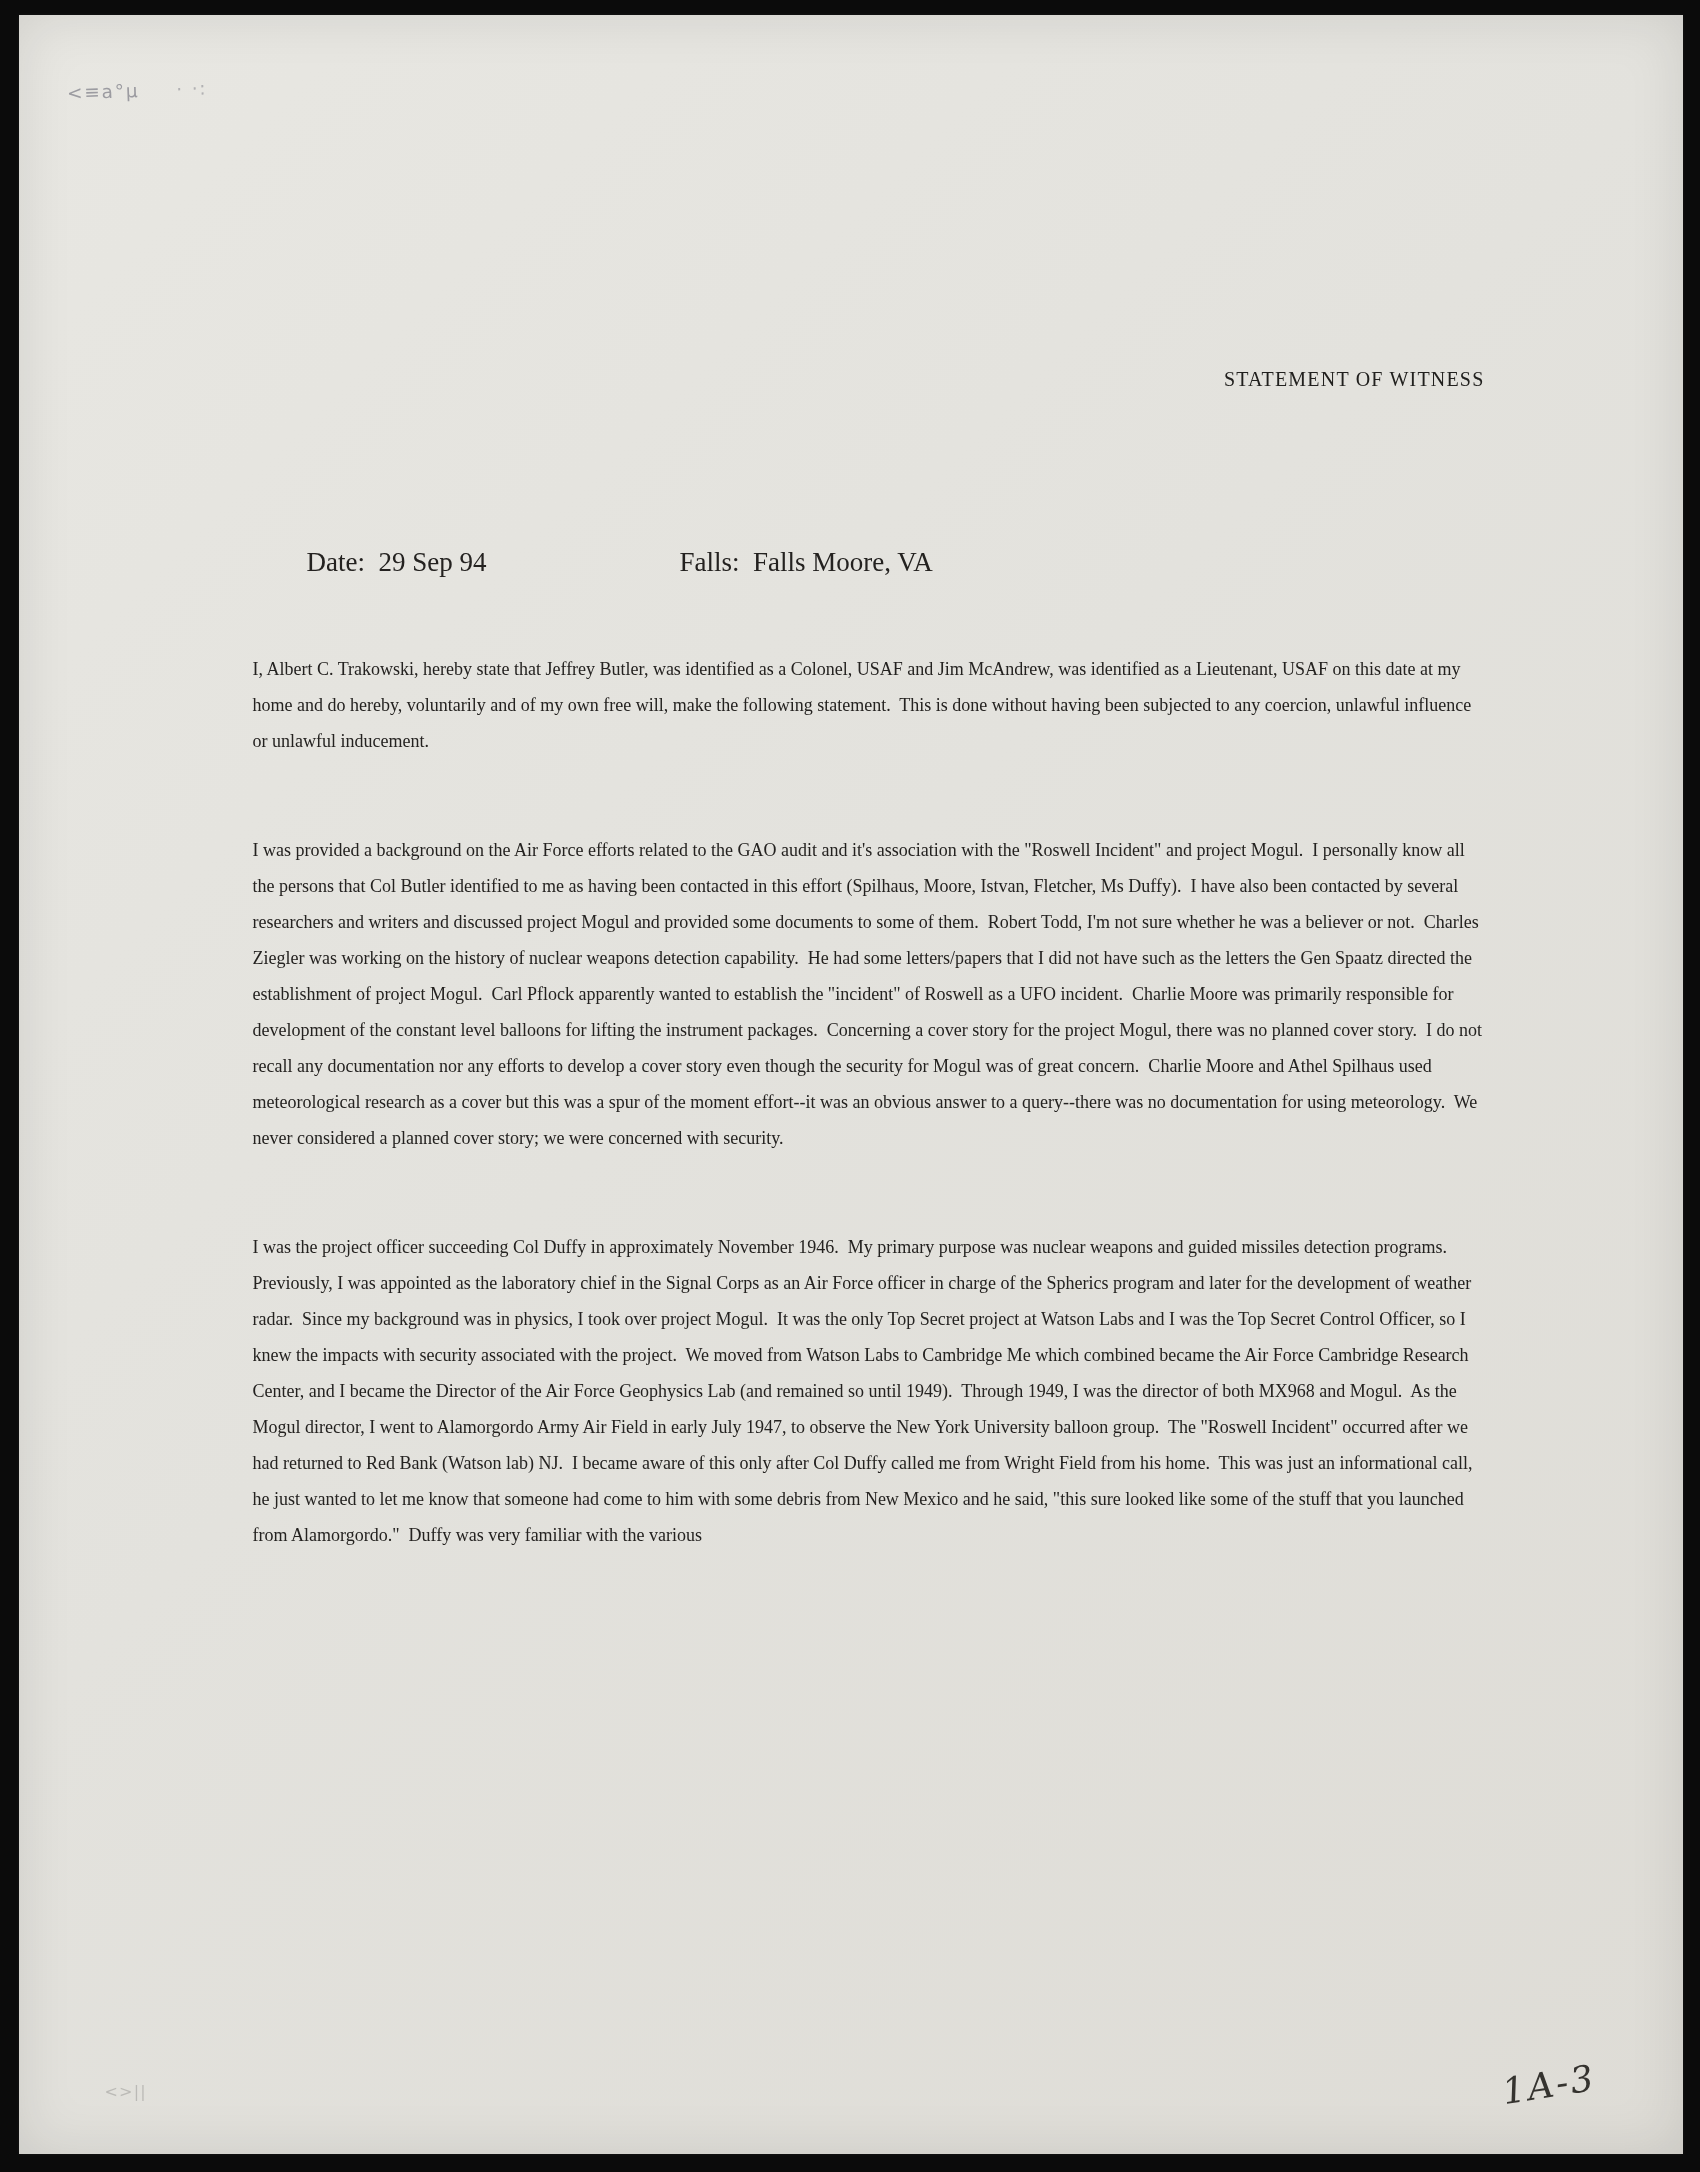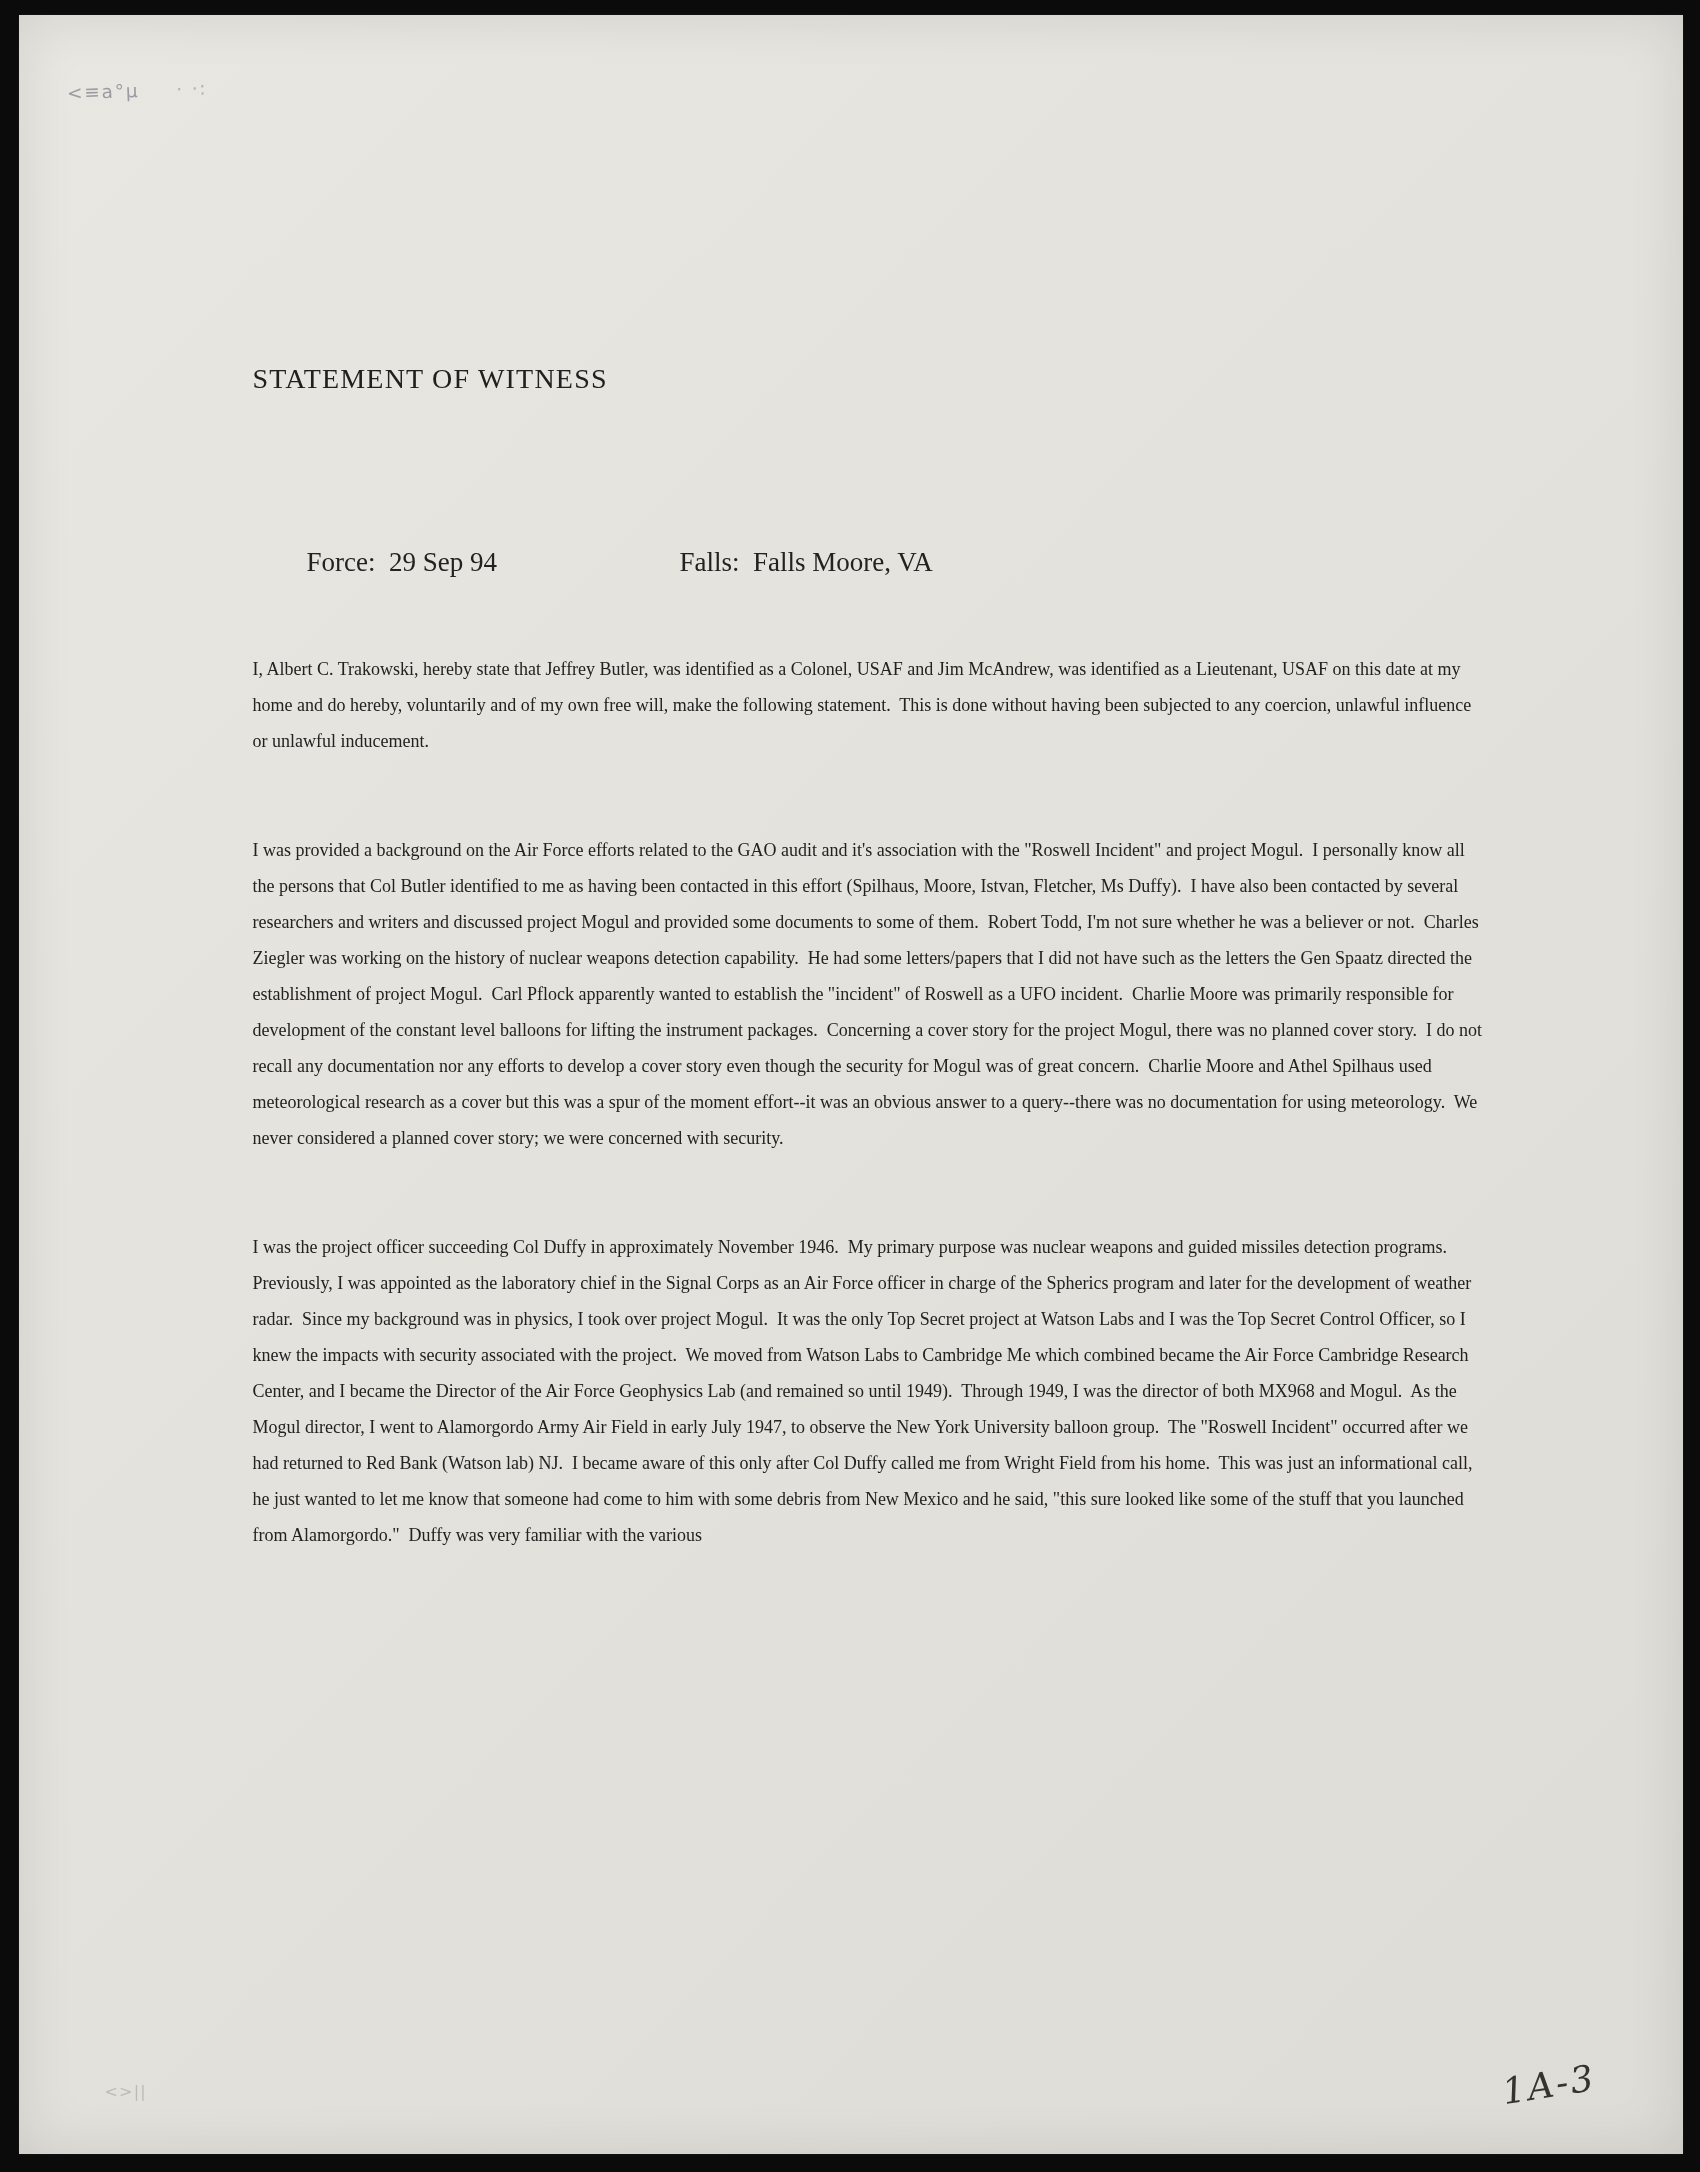--- a/index.html
+++ b/index.html
@@ -28,22 +28,22 @@
   }
   .text-block {
     position: absolute;
     left: 234px;
     top: 0;
     width: 1232px;
     color: #242220;
   }
   .doc-title {
     margin-top: 346px;
-    text-align: left;
-    font-size: 28px;
+    text-align: right;
+    font-size: 20px;
     line-height: 36px;
     letter-spacing: 1.2px;
     margin-bottom: 111px;
     color: #21201e;
   }
   .date-line {
     font-size: 27px;
     line-height: 36px;
     margin-bottom: 35px;
     white-space: pre-wrap;
@@ -105,21 +105,21 @@
 <div class="stage">
   <div class="paper">
 
     <div class="artifact-tl"><span>&lt;≡a°µ</span><span class="dots">· ·:</span></div>
 
     <div class="text-block">
 
       <div class="doc-title">STATEMENT OF WITNESS</div>
 
       <div class="date-line">
-        <span class="date-part"><span class="lbl">Force:</span><span>29 Sep 94</span></span><span class="place-part"><span class="lbl">Falls:</span><span>Falls Moore, VA</span></span>
+        <span class="date-part"><span class="lbl">Date:</span><span>29 Sep 94</span></span><span class="place-part"><span class="lbl">Falls:</span><span>Falls Moore, VA</span></span>
       </div>
 
       <p class="para">I, Albert C. Trakowski, hereby state that Jeffrey Butler, was identified as a Colonel, USAF and Jim McAndrew, was identified as a Lieutenant, USAF on this date at my home and do hereby, voluntarily and of my own free will, make the following statement.  This is done without having been subjected to any coercion, unlawful influence or unlawful inducement.</p>
 
       <p class="para">I was provided a background on the Air Force efforts related to the GAO audit and it's association with the "Roswell Incident" and project Mogul.  I personally know all the persons that Col Butler identified to me as having been contacted in this effort (Spilhaus, Moore, Istvan, Fletcher, Ms Duffy).  I have also been contacted by several researchers and writers and discussed project Mogul and provided some documents to some of them.  Robert Todd, I'm not sure whether he was a believer or not.  Charles Ziegler was working on the history of nuclear weapons detection capability.  He had some letters/papers that I did not have such as the letters the Gen Spaatz directed the establishment of project Mogul.  Carl Pflock apparently wanted to establish the "incident" of Roswell as a UFO incident.  Charlie Moore was primarily responsible for development of the constant level balloons for lifting the instrument packages.  Concerning a cover story for the project Mogul, there was no planned cover story.  I do not recall any documentation nor any efforts to develop a cover story even though the security for Mogul was of great concern.  Charlie Moore and Athel Spilhaus used meteorological research as a cover but this was a spur of the moment effort--it was an obvious answer to a query--there was no documentation for using meteorology.  We never considered a planned cover story; we were concerned with security.</p>
 
       <p class="para">I was the project officer succeeding Col Duffy in approximately November 1946.  My primary purpose was nuclear weapons and guided missiles detection programs.  Previously, I was appointed as the laboratory chief in the Signal Corps as an Air Force officer in charge of the Spherics program and later for the development of weather radar.  Since my background was in physics, I took over project Mogul.  It was the only Top Secret project at Watson Labs and I was the Top Secret Control Officer, so I knew the impacts with security associated with the project.  We moved from Watson Labs to Cambridge Me which combined became the Air Force Cambridge Research Center, and I became the Director of the Air Force Geophysics Lab (and remained so until 1949).  Through 1949, I was the director of both MX968 and Mogul.  As the Mogul director, I went to Alamorgordo Army Air Field in early July 1947, to observe the New York University balloon group.  The "Roswell Incident" occurred after we had returned to Red Bank (Watson lab) NJ.  I became aware of this only after Col Duffy called me from Wright Field from his home.  This was just an informational call, he just wanted to let me know that someone had come to him with some debris from New Mexico and he said, "this sure looked like some of the stuff that you launched from Alamorgordo."  Duffy was very familiar with the various</p>
 
     </div>
 

